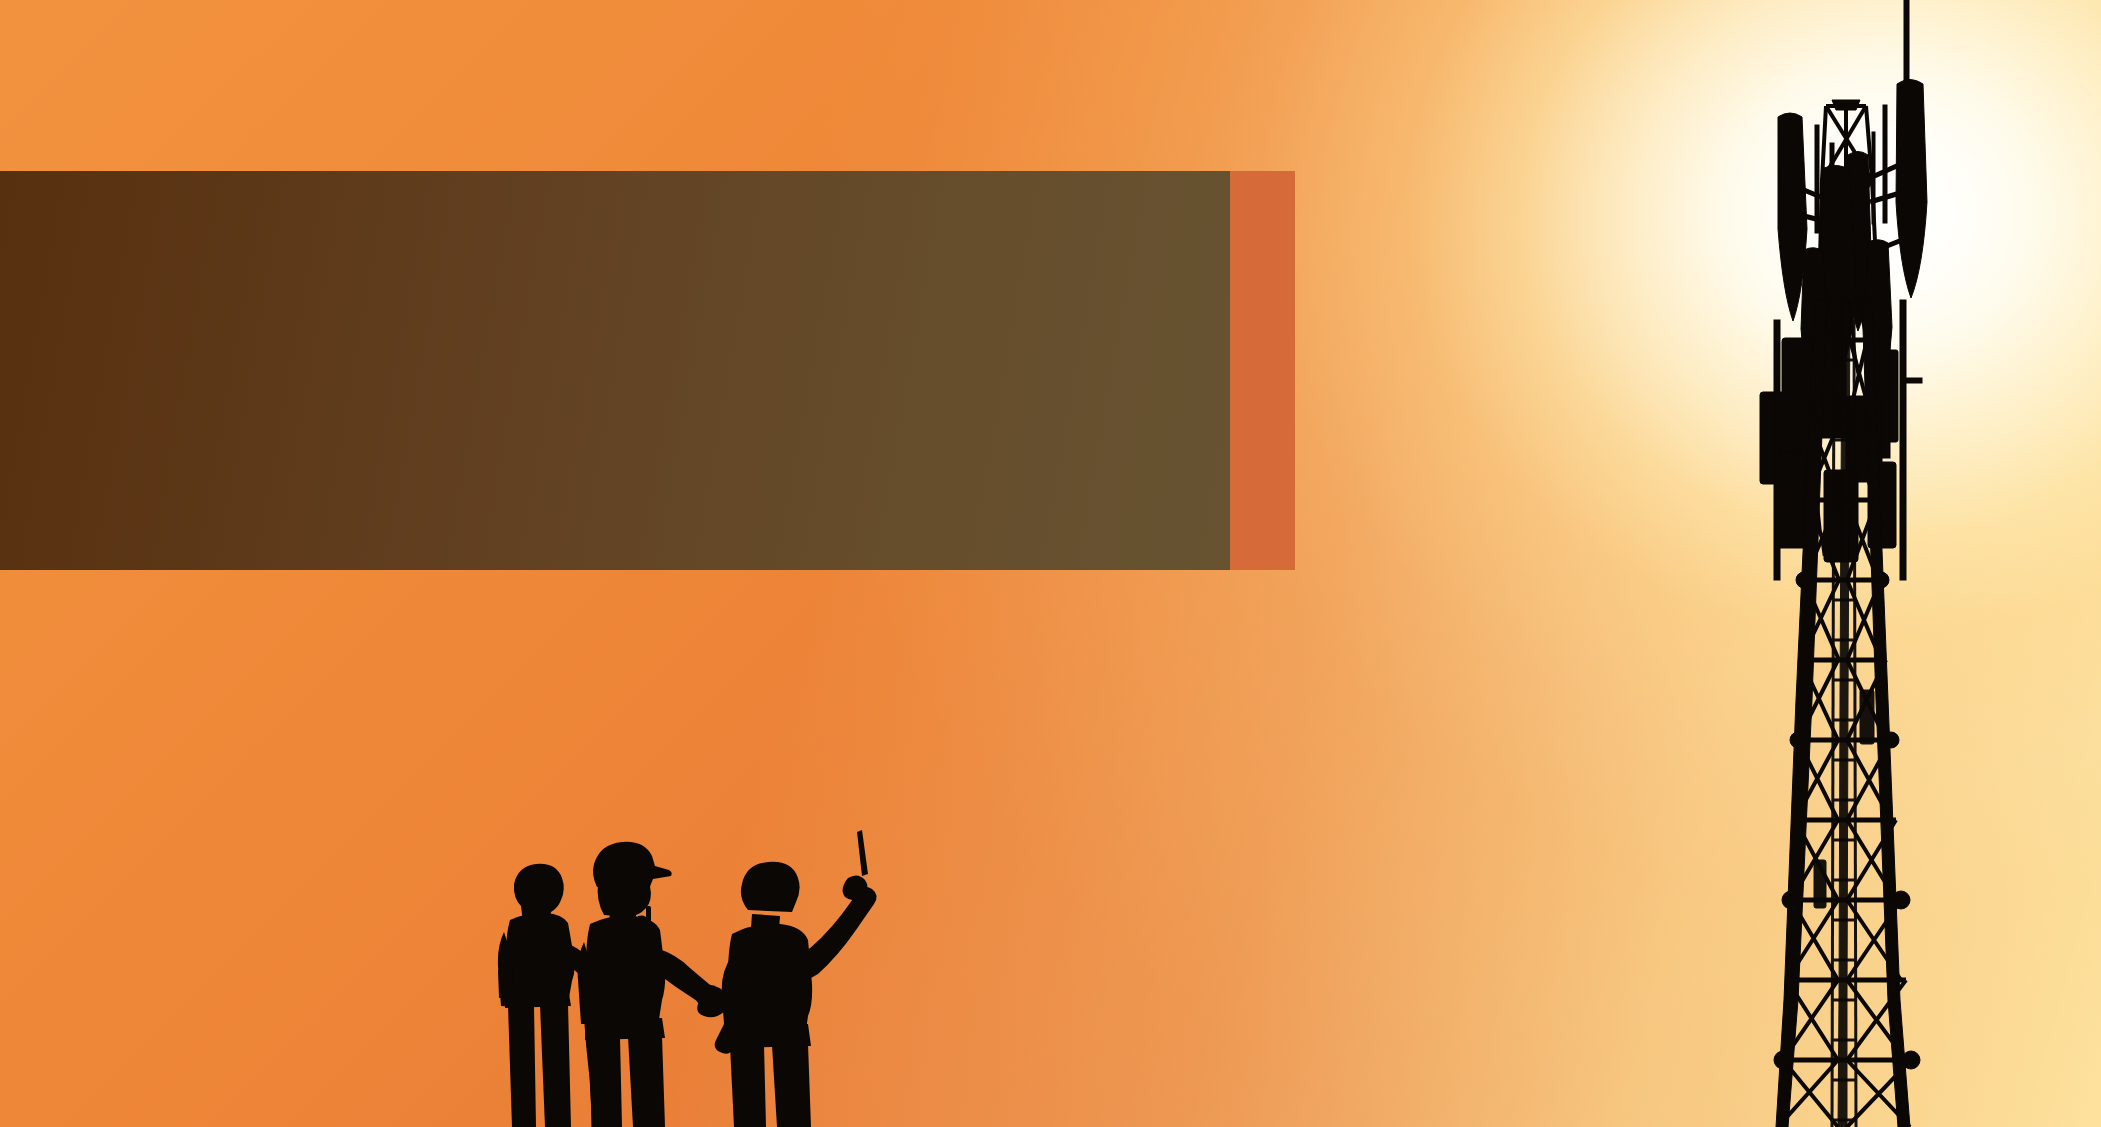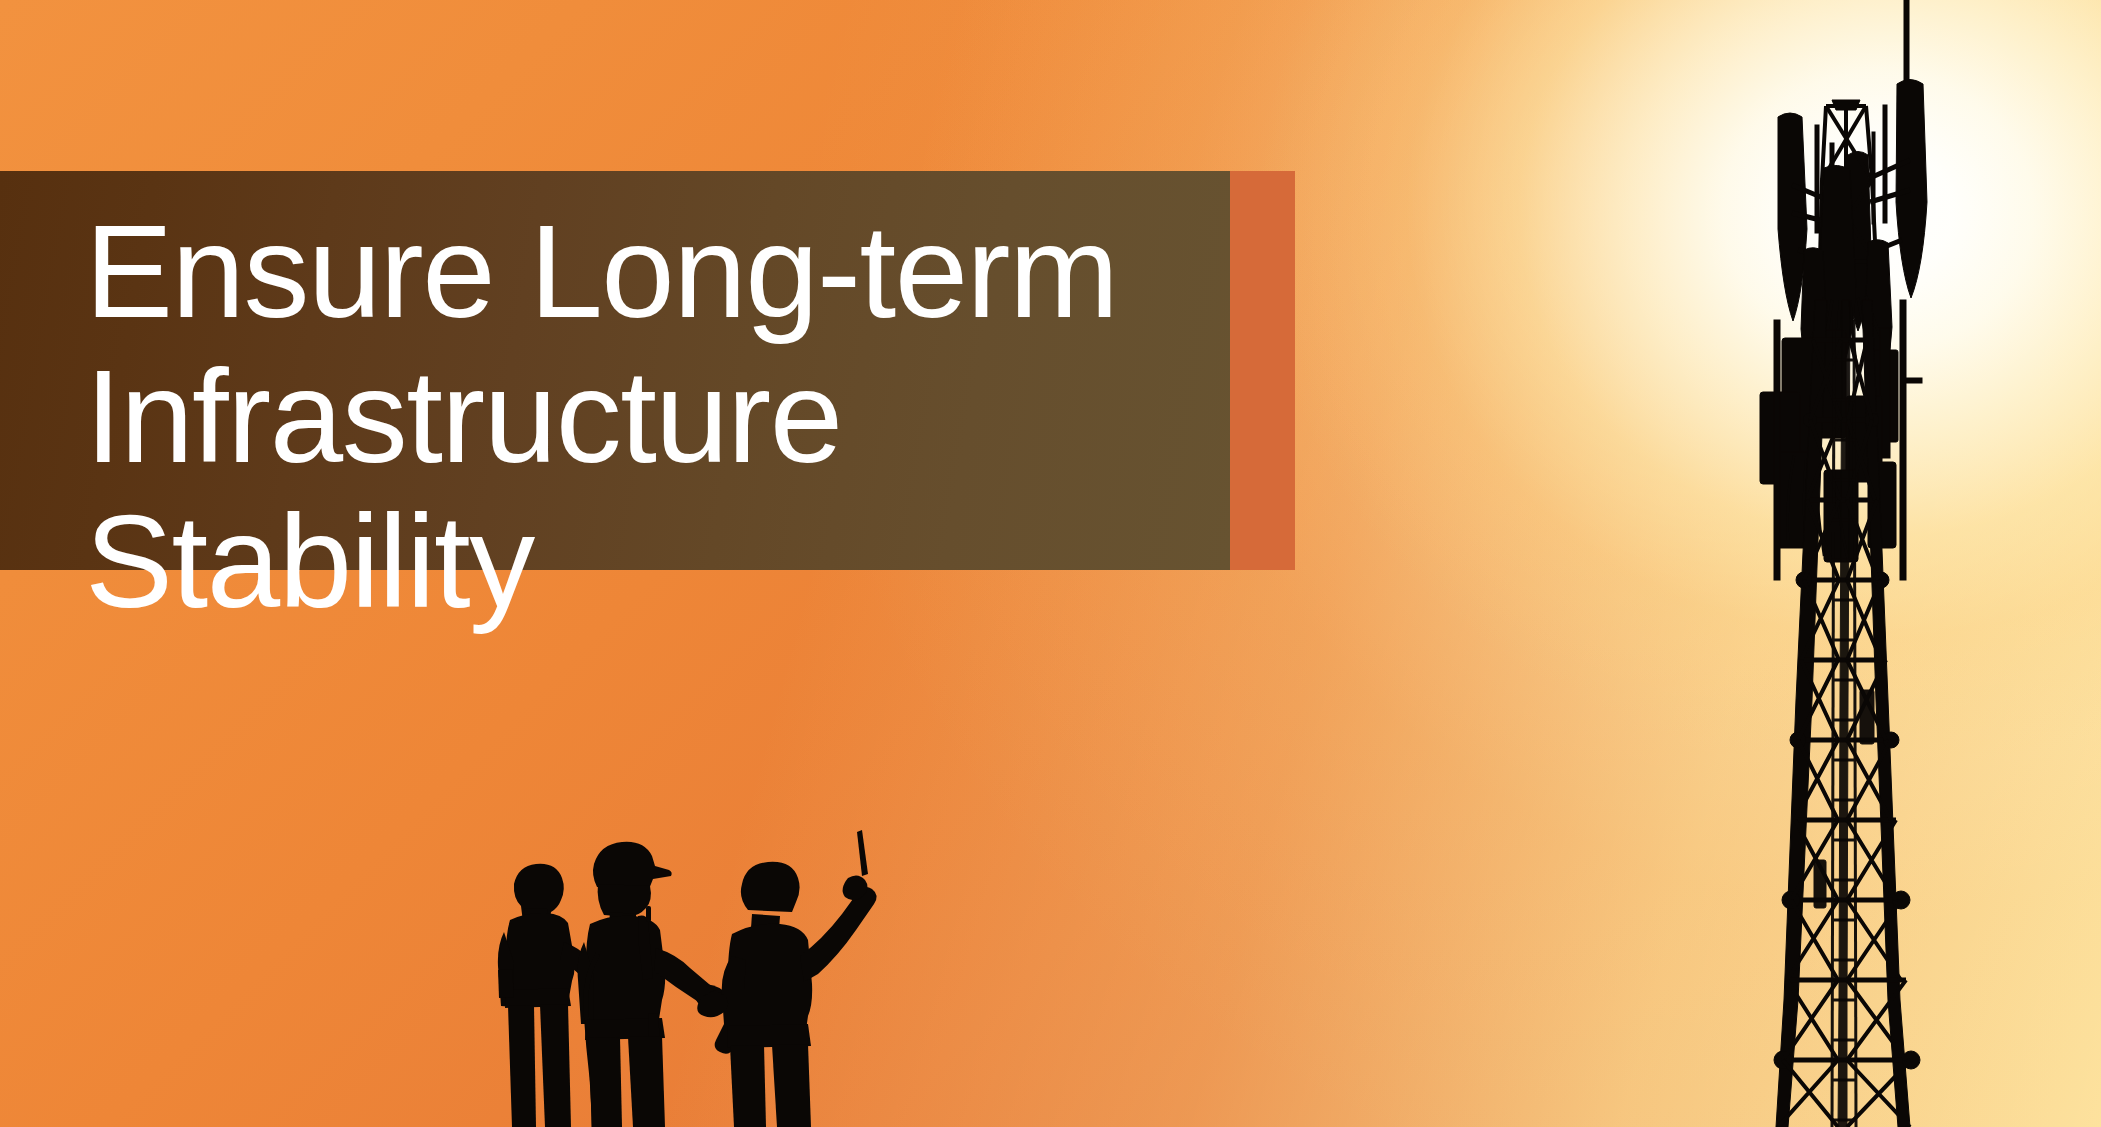--- a/index.html
+++ b/index.html
@@ -429,16 +429,14 @@
           <path d="M260 226 l34 -1 l2 82 l-32 0 z"></path>
           <path d="M302 225 l36 -1 l3 83 l-34 0 z"></path>
         </g>
 
       </g>
     </svg>
   </div>
 
   <div class="banner"></div>
   <div class="banner-accent"></div>
-  <div class="banner-text">Ensure Long-term
-Infrastructure Stability</div>
 
 </div>
 
 </body></html>

